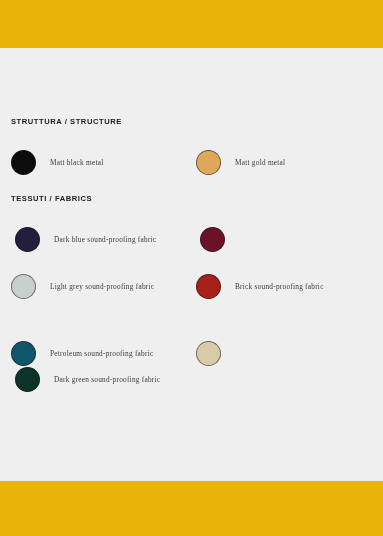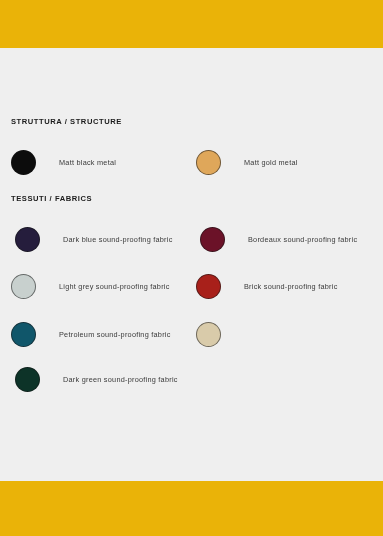--- a/index.html
+++ b/index.html
@@ -65,26 +65,26 @@
   .swatch-dot {
     width: 25px;
     height: 25px;
     border-radius: 50%;
     flex: 0 0 auto;
     box-sizing: border-box;
     border: 1px solid rgba(20,20,20,0.55);
   }
 
   .swatch-label {
-    margin-left: 23px;
+    margin-left: 14px;
     font-size: 7.3px;
     letter-spacing: 0.25px;
     color: #3a3a3a;
     white-space: nowrap;
-    font-family: Liberation Sans, sans-serif;
+    font-family: Liberation Serif, serif;
   }
 </style>
 </head>
 <body style="background: rgb(255, 255, 255);">
 
 <div id="page">
 
   <div id="panel" style="background: rgb(239, 239, 239);"></div>
 
   <div class="section-heading" id="heading-structure">STRUTTURA / STRUCTURE</div>
@@ -104,36 +104,35 @@
 
   <div class="section-heading" id="heading-fabrics">TESSUTI / FABRICS</div>
 
   <div class="swatch-row" id="fabric-row-0" style="top:224px; left:4px; width:354px;">
     <div class="swatch-item col-left">
       <div class="swatch-dot" id="dot-f-0" style="background: rgb(37, 29, 60);"></div>
       <div class="swatch-label">Dark blue sound-proofing fabric</div>
     </div>
     <div class="swatch-item col-right">
       <div class="swatch-dot" id="dot-f-1" style="background: rgb(107, 18, 40);"></div>
-      <div class="swatch-label">Bordeaux sound-proofing fabric</div>
     </div>
   </div>
 
   <div class="swatch-row" id="fabric-row-1" style="top:271px; left:0; width:383px;">
     <div class="swatch-item col-left">
       <div class="swatch-dot" id="dot-f-2" style="background: rgb(200, 208, 206);"></div>
       <div class="swatch-label">Light grey sound-proofing fabric</div>
     </div>
     <div class="swatch-item col-right">
       <div class="swatch-dot" id="dot-f-3" style="background: rgb(168, 32, 26);"></div>
       <div class="swatch-label">Brick sound-proofing fabric</div>
     </div>
   </div>
 
-  <div class="swatch-row" id="fabric-row-2" style="top:319px; left:0; width:383px;">
+  <div class="swatch-row" id="fabric-row-2" style="top:338px; left:0; width:383px;">
     <div class="swatch-item col-left">
       <div class="swatch-dot" id="dot-f-4" style="background: rgb(16, 86, 106);"></div>
       <div class="swatch-label">Petroleum sound-proofing fabric</div>
     </div>
     <div class="swatch-item col-right">
       <div class="swatch-dot" id="dot-f-5" style="background: rgb(217, 203, 170);"></div>
     </div>
   </div>
 
   <div class="swatch-row" id="fabric-row-3" style="top:364px; left:4px; width:383px;">

